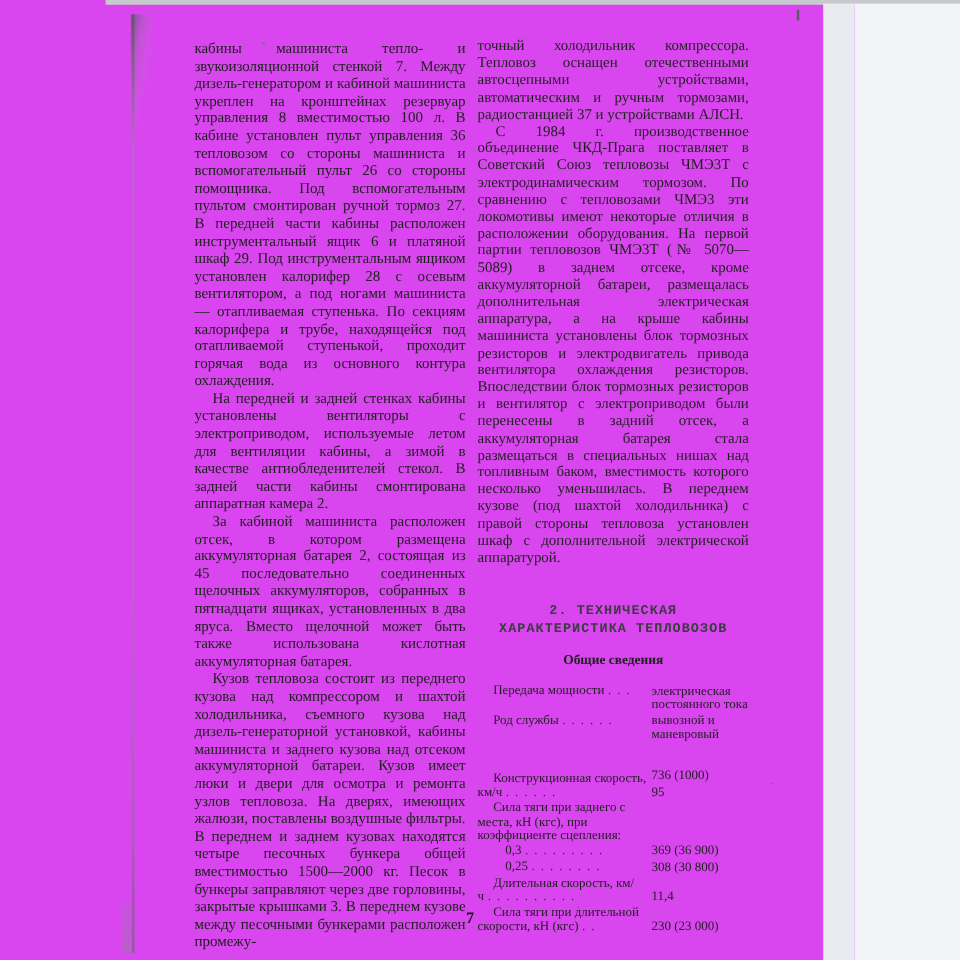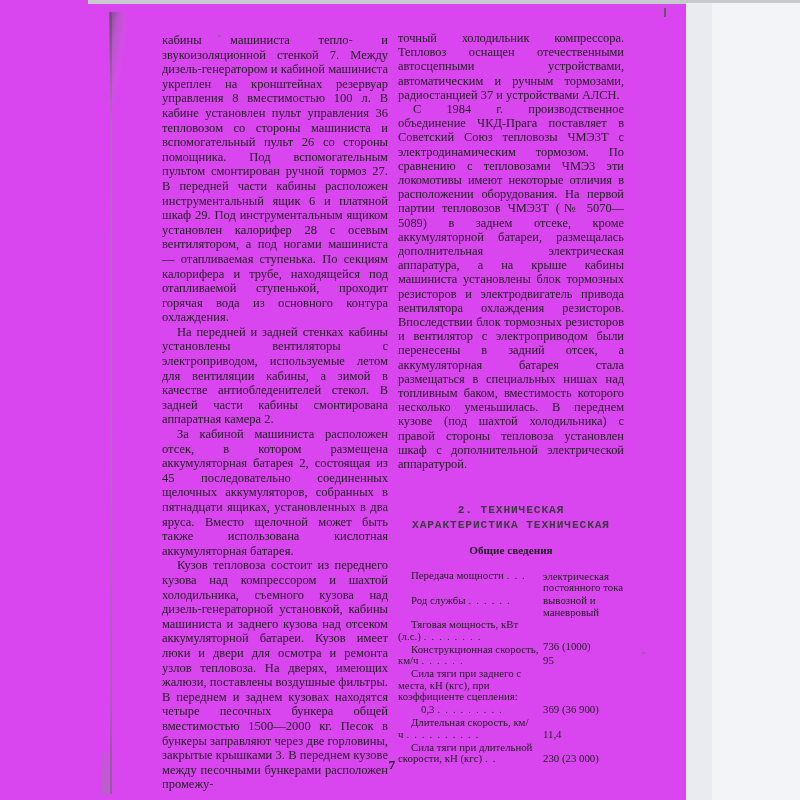--- a/index.html
+++ b/index.html
@@ -76,55 +76,58 @@
     <p class="para">Кузов тепловоза состоит из переднего кузова над компрессором и шахтой холодильника, съемного кузова над дизель-генераторной установкой, кабины машиниста и заднего кузова над отсеком аккумуляторной батареи. Кузов имеет люки и двери для осмотра и ремонта узлов тепловоза. На дверях, имеющих жалюзи, поставлены воздушные фильтры. В переднем и заднем кузовах находятся четыре песочных бункера общей вместимостью 1500—2000 кг. Песок в бункеры заправляют через две горловины, закрытые крышками 3. В переднем кузове между песочными бункерами расположен промежу-</p>
   </div>
 
   <div class="col col-right">
     <p class="para no-indent">точный холодильник компрессора. Тепловоз оснащен отечественными автосцепными устройствами, автоматическим и ручным тормозами, радиостанцией 37 и устройствами АЛСН.</p>
     <p class="para">С 1984 г. производственное объединение ЧКД-Прага поставляет в Советский Союз тепловозы ЧМЭ3Т с электродинамическим тормозом. По сравнению с тепловозами ЧМЭ3 эти локомотивы имеют некоторые отличия в расположении оборудования. На первой партии тепловозов ЧМЭ3Т (№ 5070—5089) в заднем отсеке, кроме аккумуляторной батареи, размещалась дополнительная электрическая аппаратура, а на крыше кабины машиниста установлены блок тормозных резисторов и электродвигатель привода вентилятора охлаждения резисторов. Впоследствии блок тормозных резисторов и вентилятор с электроприводом были перенесены в задний отсек, а аккумуляторная батарея стала размещаться в специальных нишах над топливным баком, вместимость которого несколько уменьшилась. В переднем кузове (под шахтой холодильника) с правой стороны тепловоза установлен шкаф с дополнительной электрической аппаратурой.</p>
 
     <div class="tech">
       <div class="tech-heading">
         <span>2. ТЕХНИЧЕСКАЯ</span><br>
-        <span>ХАРАКТЕРИСТИКА ТЕХНИЧЕСКАЯ</span>
+        <span>ХАРАКТЕРИСТИКА ТЕПЛОВОЗОВ</span>
       </div>
       <div class="tech-sub">Общие сведения</div>
 
       <div class="specs">
 
         <div class="spec-row" style="min-height: 23.5px;">
           <div class="spec-label"><span>Передача мощности</span><span class="dots">...</span></div>
           <div class="spec-value" style="top: 0.5px;">электрическая постоянного тока</div>
         </div>
 
         <div class="spec-row" style="min-height: 23.5px;">
           <div class="spec-label"><span>Род службы</span><span class="dots">......</span></div>
           <div class="spec-value" style="top: 0.5px;">вывозной и маневровый</div>
         </div>
 
         <div class="spec-row" style="min-height: 23.5px;">
-          <div class="spec-label"><span>Тяговая мощность, кВт (л.с.)</span><span class="dots">........</span></div>
           <div class="spec-value" style="top: 22px;">736 (1000)</div>
         </div>
 
         <div class="spec-row" style="min-height: 23.5px;">
           <div class="spec-label"><span>Конструкционная скорость, км/ч</span><span class="dots">......</span></div>
           <div class="spec-value" style="top: 11.5px;">95</div>
         </div>
 
         <div class="spec-row header-row">
           <div class="spec-label"><span>Сила тяги при заднего с места, кН (кгс), при коэффициенте сцепления:</span></div>
         </div>
 
         <div class="spec-row sub" style="min-height: 12.5px;">
           <div class="spec-label"><span>0,3</span><span class="dots">.........</span></div>
           <div class="spec-value" style="top: 0.5px;">369 (36&nbsp;900)</div>
         </div>
 
+        <div class="spec-row sub" style="min-height: 12.5px;">
+          <div class="spec-label"><span>0,25</span><span class="dots">........</span></div>
+          <div class="spec-value" style="top: 0.5px;">308 (30&nbsp;800)</div>
+        </div>
 
         <div class="spec-row" style="min-height: 23.5px;">
           <div class="spec-label"><span>Длительная скорость, км/ч</span><span class="dots">..........</span></div>
           <div class="spec-value" style="top: 11.5px;">11,4</div>
         </div>
 
         <div class="spec-row" style="min-height: 23.5px;">
           <div class="spec-label"><span>Сила тяги при длительной скорости, кН (кгс)</span><span class="dots">..</span></div>
           <div class="spec-value" style="top: 11.5px;">230 (23&nbsp;000)</div>
         </div>

